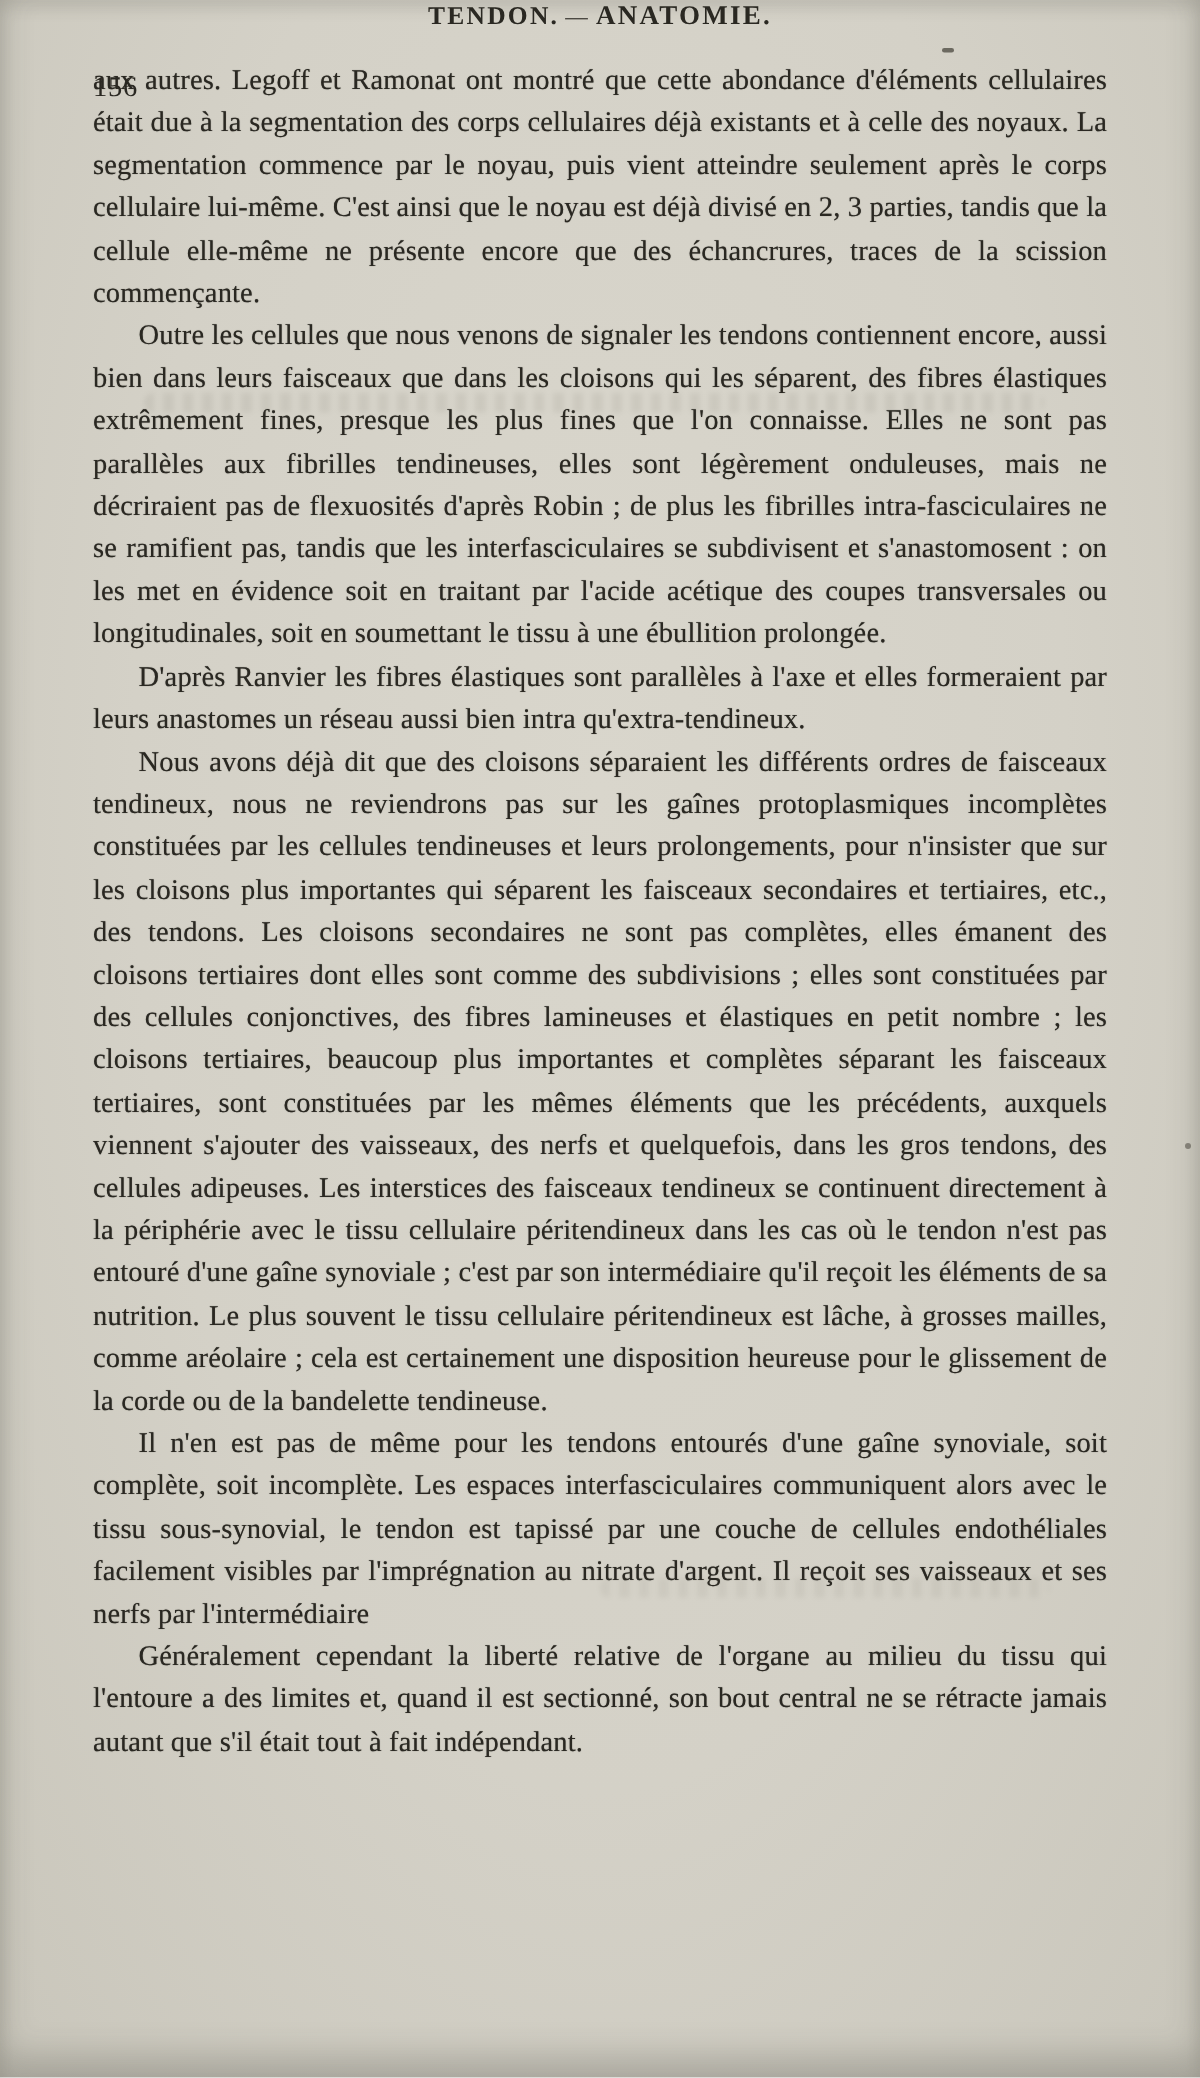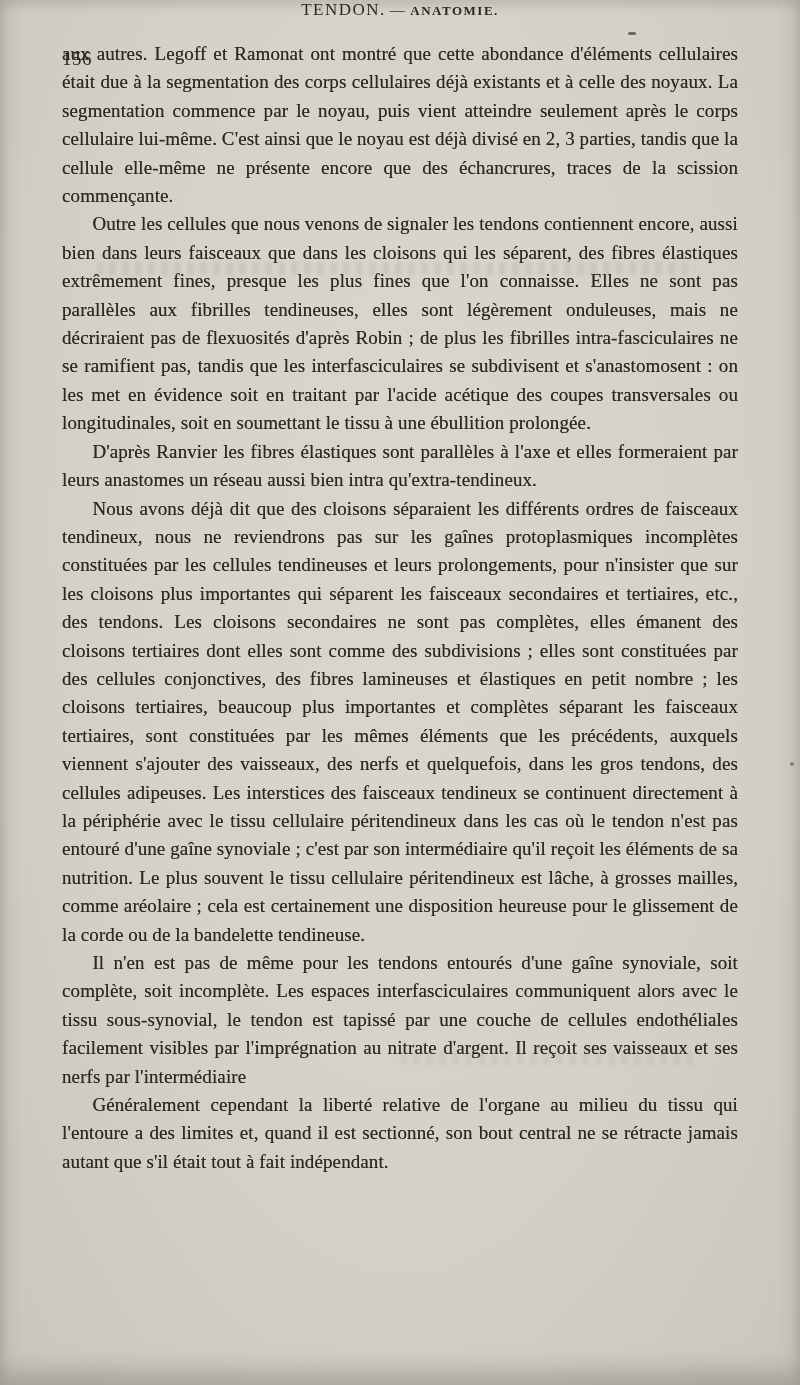--- a/index.html
+++ b/index.html
@@ -29,28 +29,28 @@
     font-size: 19px;
     letter-spacing: 0.5px;
   }
   .running-title {
     text-align: center;
     letter-spacing: 1.5px;
     white-space: nowrap;
   }
   .title-main {
     font-size: 17px;
-    font-weight: normal;
+    font-weight: bold;
   }
   .title-sep {
     font-size: 15px;
     padding: 0 4px;
   }
   .title-sub {
-    font-size: 13px;
+    font-size: 18px;
     font-weight: bold;
   }
   .body-text {
     width: 676px;
     margin: 16px auto 0 auto;
     font-size: 19px;
     line-height: 28.4px;
     text-align: justify;
     text-shadow: 0 0 0.6px rgba(42,40,34,0.65);
     letter-spacing: 0.1px;

